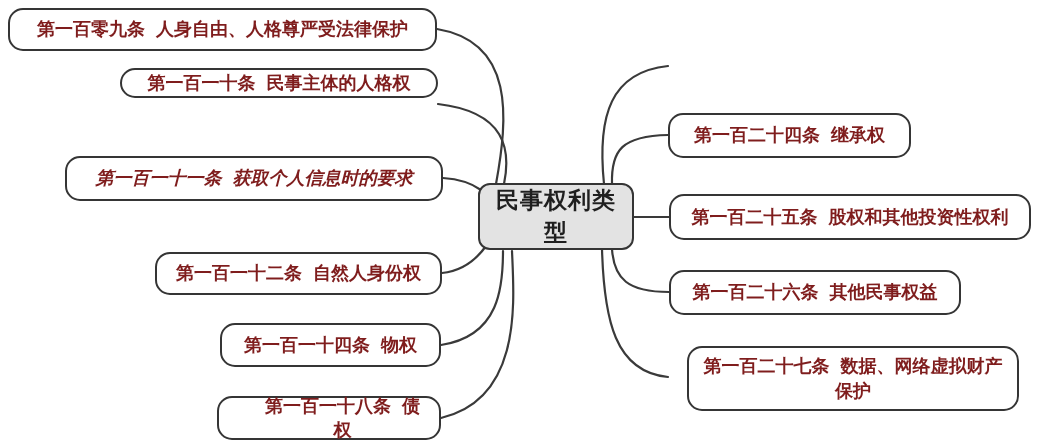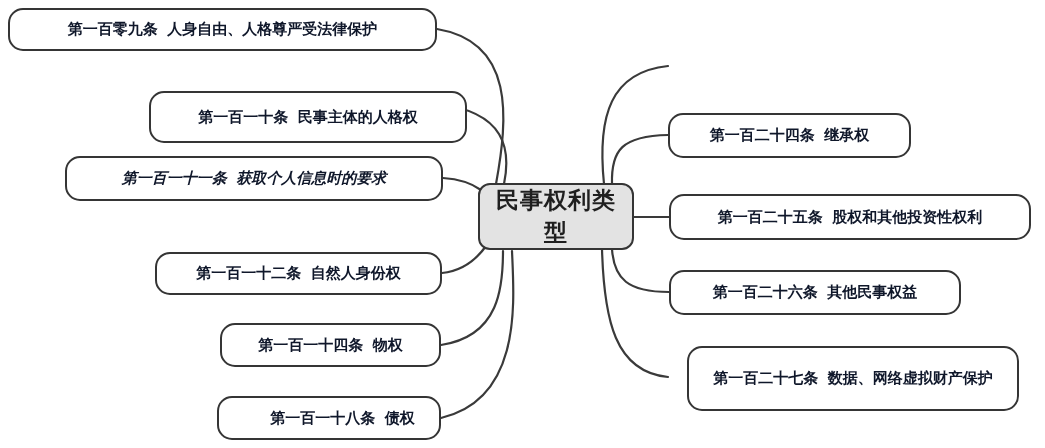--- a/index.html
+++ b/index.html
@@ -30,23 +30,23 @@
   }
   .node {
     position: absolute;
     box-sizing: border-box;
     display: flex;
     align-items: center;
     justify-content: center;
     background: #ffffff;
     border: 2.2px solid #353535;
     border-radius: 15px;
-    color: #0f172a;
+    color: #7f1d1d;
     font-weight: bold;
-    font-size: 15px;
+    font-size: 18px;
     line-height: 1.35;
     padding: 2px 12px;
     text-align: center;
   }
   .node .num {
     margin-right: 0.62em;
     white-space: nowrap;
   }
   .node.root {
     background: #e3e3e3;
@@ -76,21 +76,21 @@
   </svg>
 
   <div class="node root" style="left:478px; top:183px; width:156px; height:67px;">
     <div>民事权利类型</div>
   </div>
 
   <div class="node" style="left:8px; top:8px; width:429px; height:43px;">
     <div><span class="num">第一百零九条</span><span>人身自由、人格尊严受法律保护</span></div>
   </div>
 
-  <div class="node" style="left:120px; top:91px; width:318px; height:52px;margin-left:29px;">
+  <div class="node" style="left:120px; top:68px; width:318px; height:30px;">
     <div><span class="num">第一百一十条</span><span>民事主体的人格权</span></div>
   </div>
 
   <div class="node" style="left:65px; top:156px; width:378px; height:45px;font-style:italic;">
     <div><span class="num">第一百一十一条</span><span>获取个人信息时的要求</span></div>
   </div>
 
   <div class="node" style="left:155px; top:252px; width:287px; height:43px;">
     <div><span class="num">第一百一十二条</span><span>自然人身份权</span></div>
   </div>

